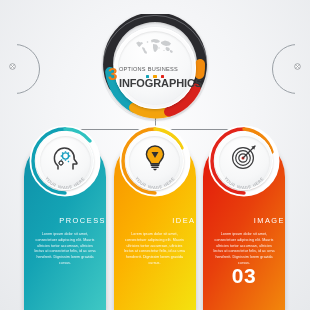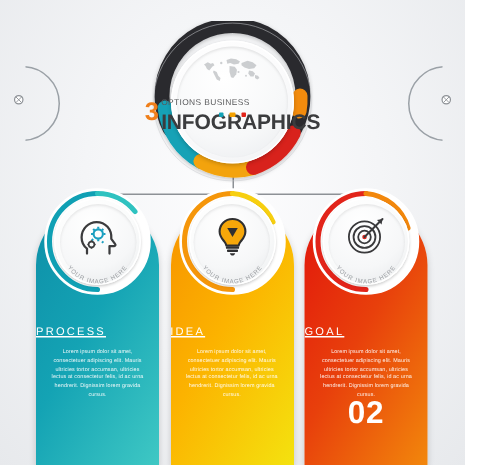--- a/index.html
+++ b/index.html
@@ -142,21 +142,21 @@
     line-height: 1.02;
   }
   .title-line1 {
     font-size: 5.6px;
     letter-spacing: 0.25px;
     color: #58595b;
     font-weight: normal;
     white-space: nowrap;
   }
   .title-line2 {
-    font-size: 14px;
+    font-size: 11px;
     font-weight: bold;
     letter-spacing: -0.1px;
     color: #3b3c3e;
     white-space: nowrap;
   }
   .hero-dots {
     position: absolute;
     left: 0;
     top: 61px;
     width: 108px;
@@ -183,26 +183,25 @@
   }
   #col0 { left: 24px; background: linear-gradient(120deg, #0e8fa8 0%, #14a3b4 45%, #3fc8c4 100%); }
   #col1 { left: 113.5px; background: linear-gradient(120deg, #f79200 0%, #fcb300 45%, #f4e20f 100%); }
   #col2 { left: 203px; background: linear-gradient(120deg, #e2150c 0%, #e8400c 48%, #f2870c 100%); }
 
   .col-label {
     position: absolute;
     top: 80px;
     left: 0;
     width: 82px;
-    text-align: left;
+    text-align: right;
     font-size: 7.4px;
     letter-spacing: 1.5px;
     color: #ffffff;
     font-weight: normal;
-    text-decoration: underline;
   }
   .col-body {
     position: absolute;
     top: 96px;
     left: 9px;
     width: 64px;
     text-align: center;
     font-size: 3.6px;
     line-height: 1.62;
     color: rgba(255,255,255,0.93);
@@ -359,23 +358,23 @@
     <div class="col-label">PROCESS</div>
     <div class="col-body">Lorem ipsum dolor sit amet, consectetuer adipiscing elit. Mauris ultricies tortor accumsan, ultricies lectus at consectetur felis, id ac urna hendrerit. Dignissim lorem gravida cursus.</div>
   </div>
 
   <div class="col" id="col1">
     <div class="col-label">IDEA</div>
     <div class="col-body">Lorem ipsum dolor sit amet, consectetuer adipiscing elit. Mauris ultricies tortor accumsan, ultricies lectus at consectetur felis, id ac urna hendrerit. Dignissim lorem gravida cursus.</div>
   </div>
 
   <div class="col" id="col2">
-    <div class="col-label">GOAL</div>
+    <div class="col-label">IMAGE</div>
     <div class="col-body">Lorem ipsum dolor sit amet, consectetuer adipiscing elit. Mauris ultricies tortor accumsan, ultricies lectus at consectetur felis, id ac urna hendrerit. Dignissim lorem gravida cursus.</div>
-    <div class="col-num">02</div>
+    <div class="col-num">03</div>
   </div>
 
   <div class="badge" style="left:28px; top:124px;">
     <svg class="badge-svg" viewBox="0 0 74 74">
       <circle cx="37" cy="37" r="32" fill="none" stroke="#ffffff" stroke-width="7"></circle>
       <path d="M 37 5 A 32 32 0 0 0 37 69" fill="none" stroke="#10a0b4" stroke-width="3.4" stroke-linecap="round"></path>
       <path d="M 37 5 A 32 32 0 0 1 62 17" fill="none" stroke="#2fc2c0" stroke-width="3.4" stroke-linecap="round"></path>
     </svg>
     <div class="plate"></div>
     <div class="plate2"></div>

